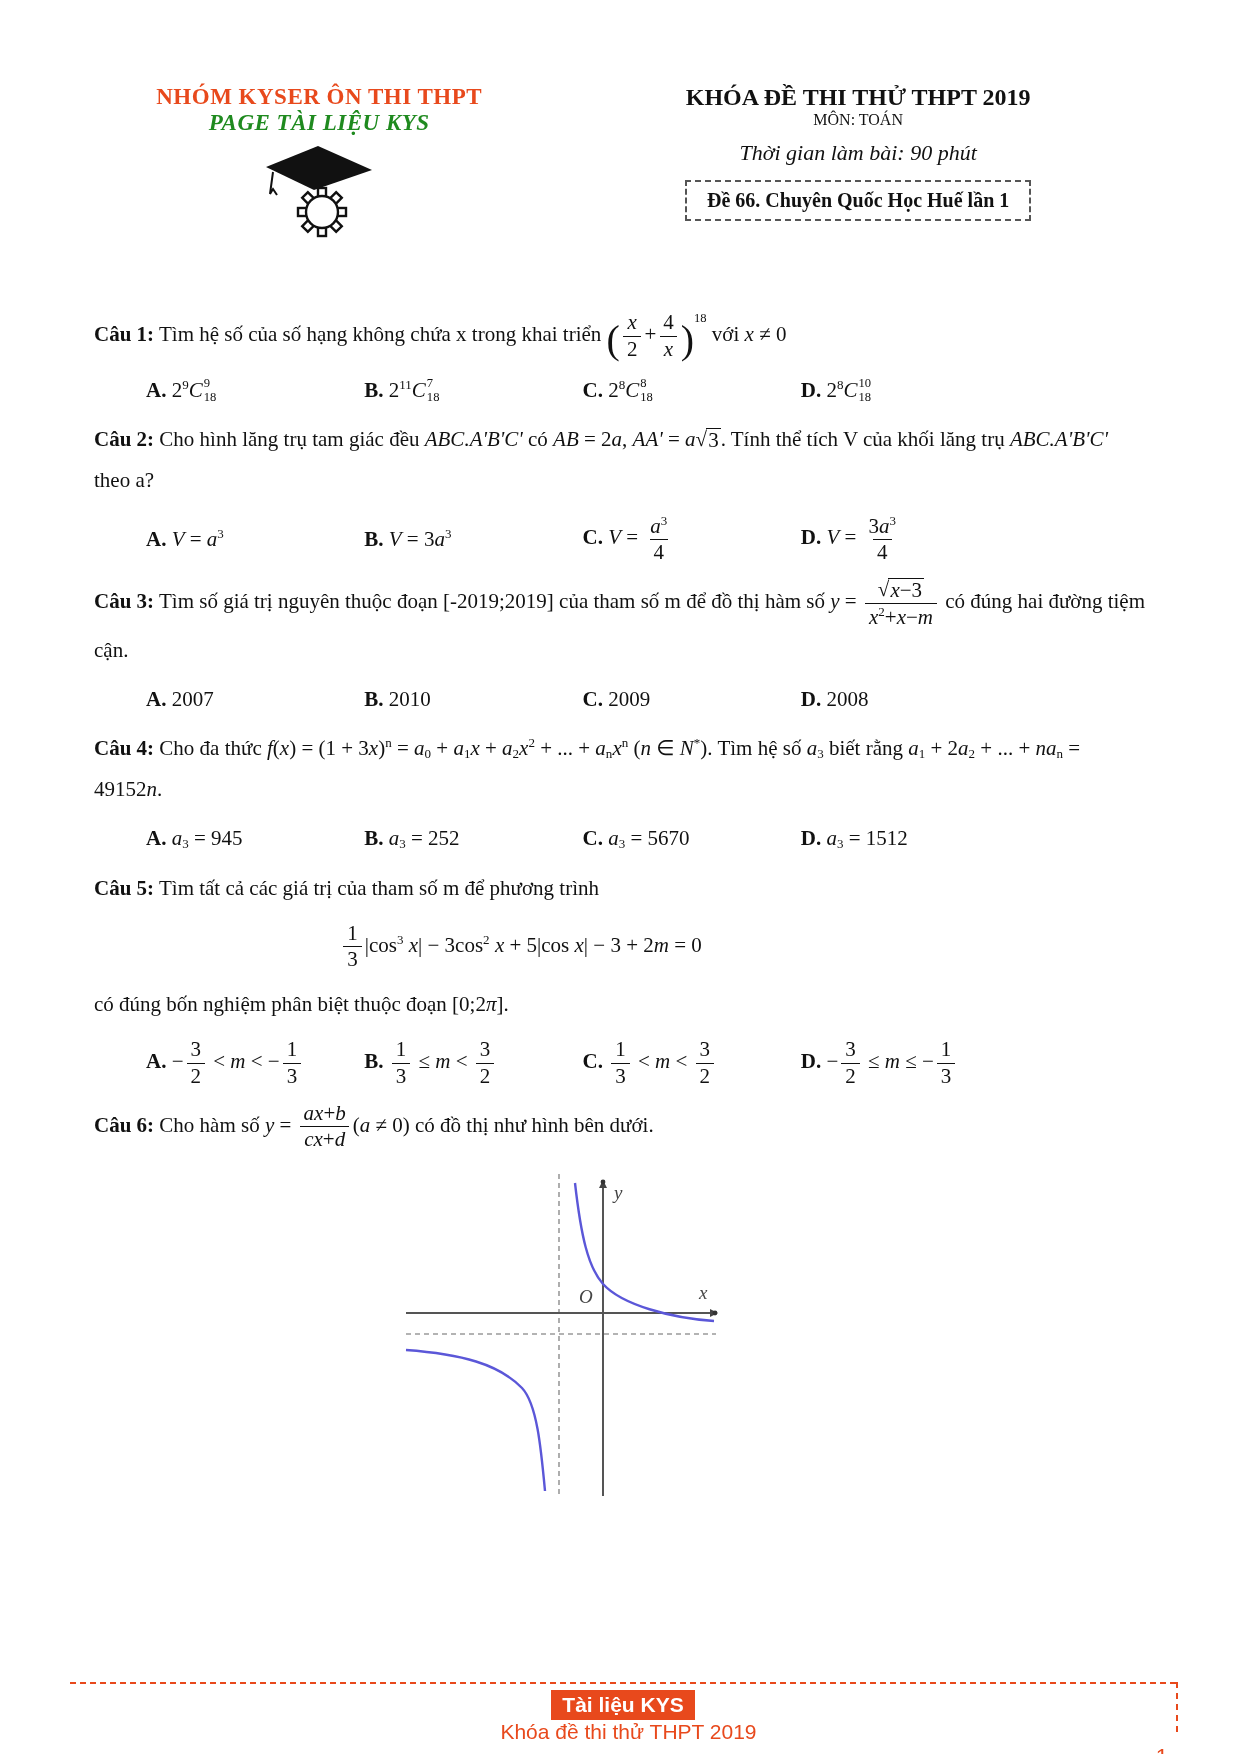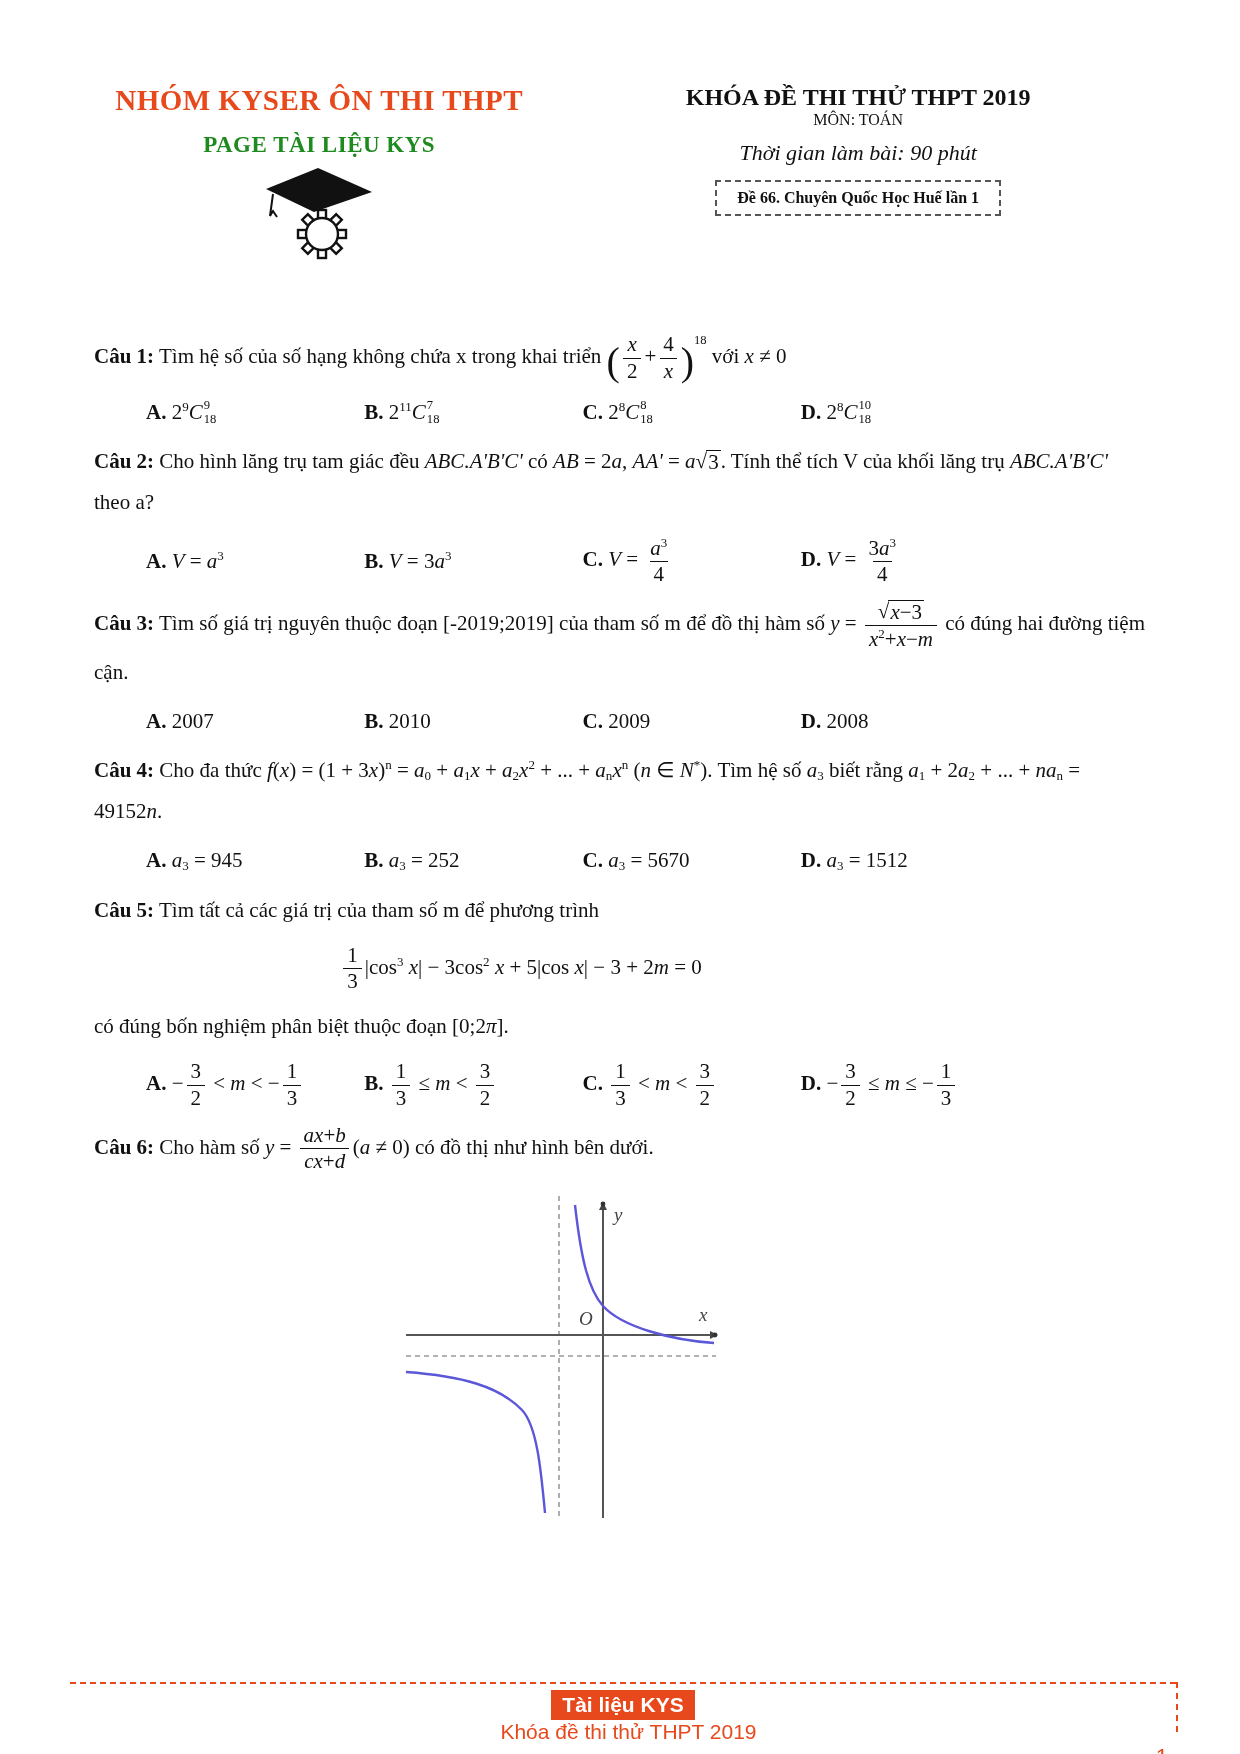--- a/index.html
+++ b/index.html
@@ -8,27 +8,27 @@
     background:#ffffff; color:#111;
     font-family:"Liberation Serif", serif;
     overflow:hidden;
   }
   .page { padding:84px 80px 0 82px; }
 
   
   .header { display:flex; }
   .h-left { width:44%; text-align:center; }
   .h-right { width:56%; text-align:center; }
-  .brand1 { color:#e8491c; font-weight:bold; font-size:29px; letter-spacing:.5px; }
-  .brand2 { color:#1f8a1f; font-weight:bold; font-size:23px; margin-top:15px; letter-spacing:.5px; }
+  .brand1 { color:#e8491c; font-weight:bold; font-size:23px; letter-spacing:.5px; }
+  .brand2 { color:#1f8a1f; font-weight:bold; font-size:23px; letter-spacing:.5px;font-style:italic; }
   .logo { margin-top:4px; }
   .r1 { font-weight:bold; font-size:24px; }
   .r2 { font-weight:normal; font-size:16px; }
   .r3 { font-style:italic; font-size:22px; margin-top:11px; }
-  .rbox { display:inline-block; border:2px dashed #555; padding:7px 20px; font-weight:bold; font-size:16px; margin-top:14px; }
+  .rbox { display:inline-block; border:2px dashed #555; padding:7px 20px; font-weight:bold; font-size:20px; margin-top:14px; }
 
   
   .questions { margin-top:62px; font-size:21px; }
   .question { margin-bottom:10px; }
   .stem { margin:12px; line-height:1.95; }
   .opts { display:grid; grid-template-columns:repeat(4,1fr); width:865px; margin:4px 0 8px 64px; align-items:center; line-height:1.6;gap:8px; }
   .olabel { font-weight:bold; }
   .eq { text-align:center; margin:6px 200px 6px 0; line-height:2.3; }
 
   

